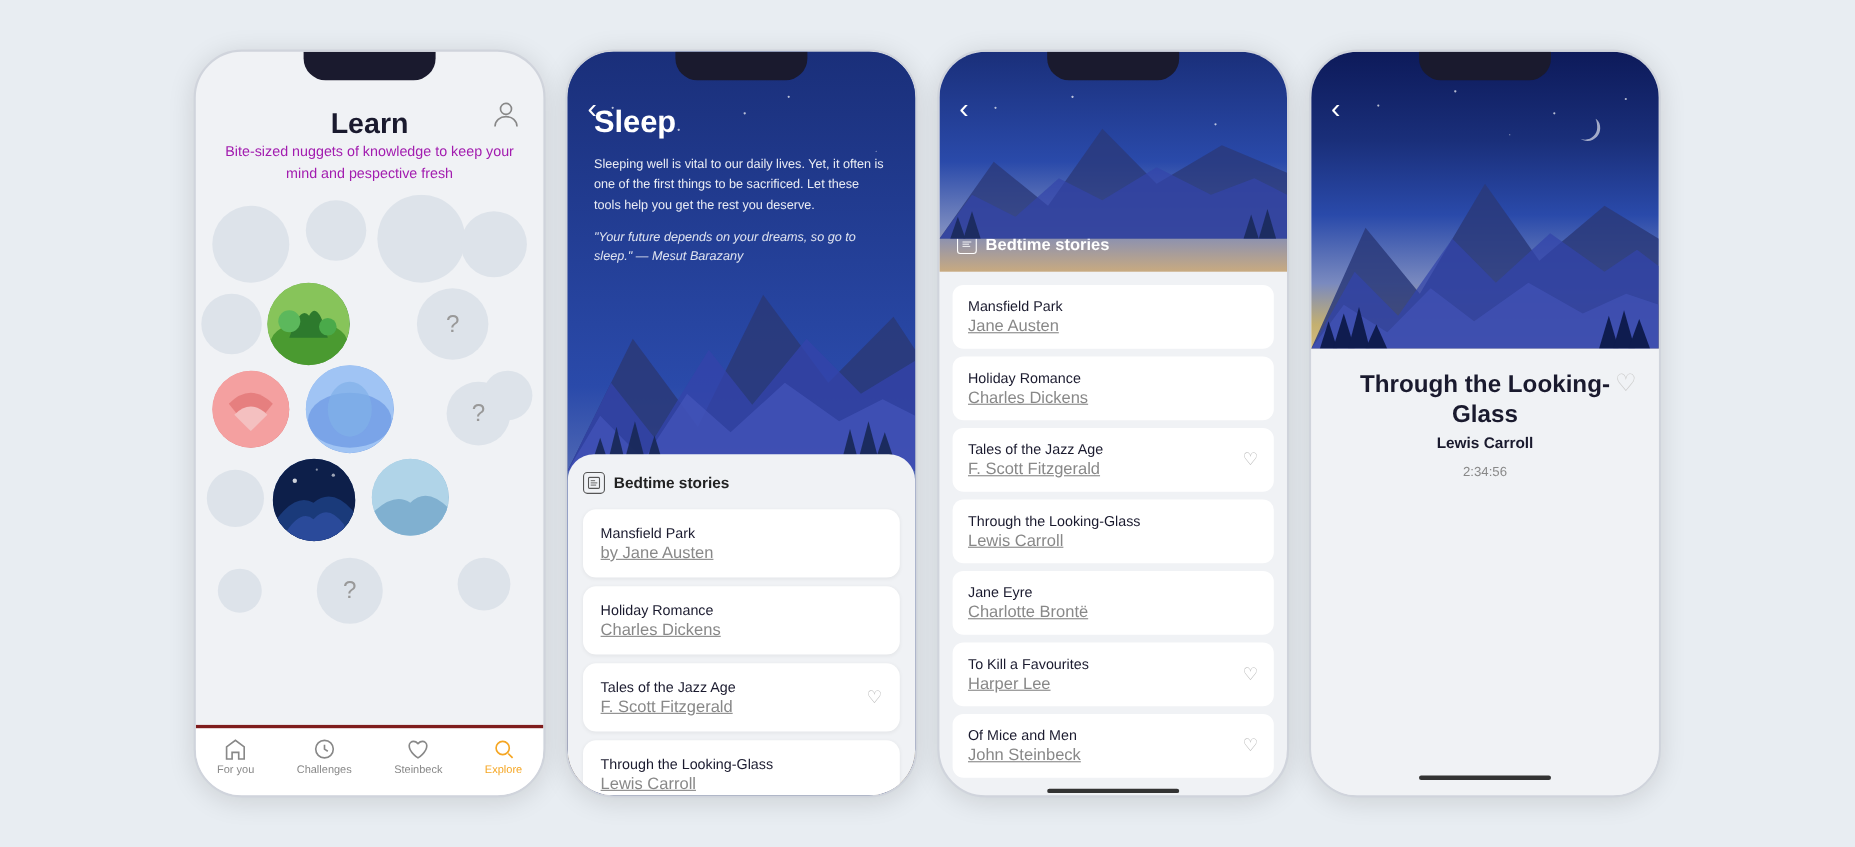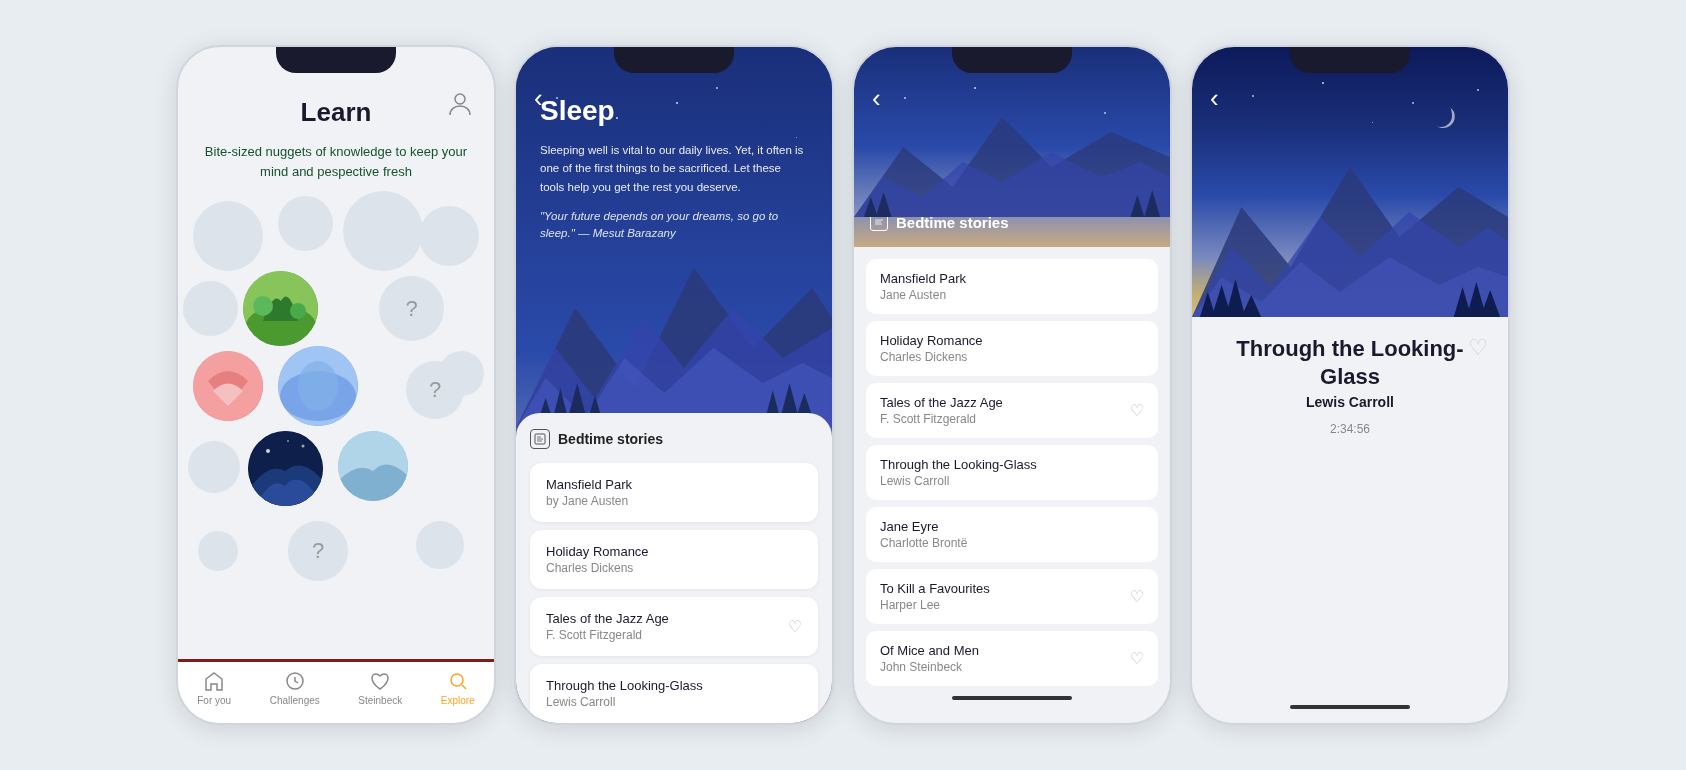--- a/index.html
+++ b/index.html
@@ -67,23 +67,23 @@
       height: 28px;
     }
     .screen1-title {
       font-size: 26px;
       font-weight: 700;
       color: #1a1a2e;
       margin-top: 10px;
     }
     .screen1-subtitle {
       font-size: 13px;
-      color: #14532d;
+      color: #a21caf;
       line-height: 1.5;
-      margin-top: 14px;
+      margin-top: 0;
     }
     .bubbles-area {
       flex: 1;
       position: relative;
       overflow: hidden;
     }
     .bubble {
       position: absolute;
       border-radius: 50%;
       background: #dde3ea;
@@ -192,23 +192,24 @@
       justify-content: space-between;
       box-shadow: 0 1px 4px rgba(0,0,0,0.06);
     }
     .story-info {}
     .story-title {
       font-size: 13px;
       font-weight: 400;
       color: #1a1a2e;
     }
     .story-author {
-      font-size: 12px;
+      font-size: 15px;
       color: #888;
       margin-top: 2px;
+      text-decoration: underline;
     }
     .heart-icon {
       color: #bbb;
       font-size: 16px;
     }
     .story-list-item {
       background: white;
       border-radius: 10px;
       padding: 12px 14px;
       margin-bottom: 7px;

